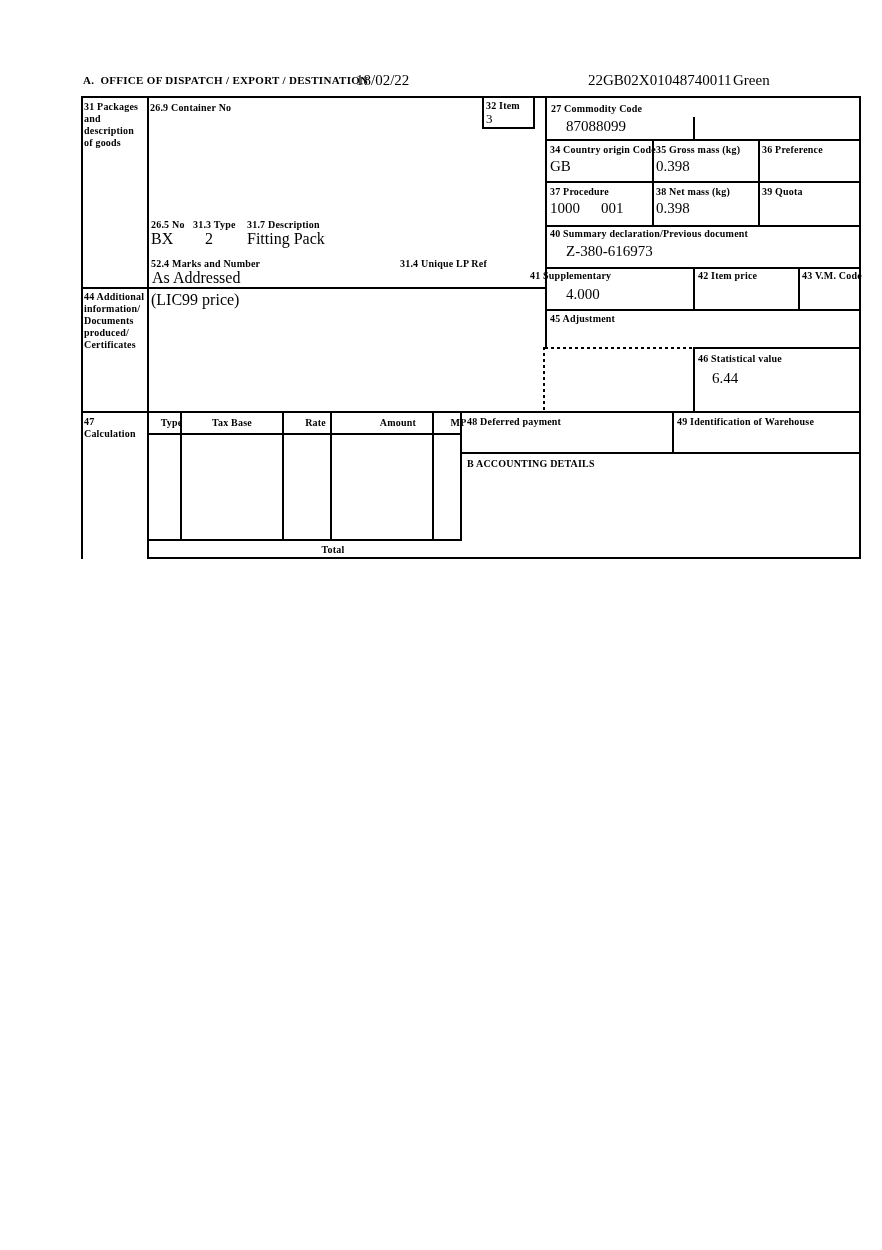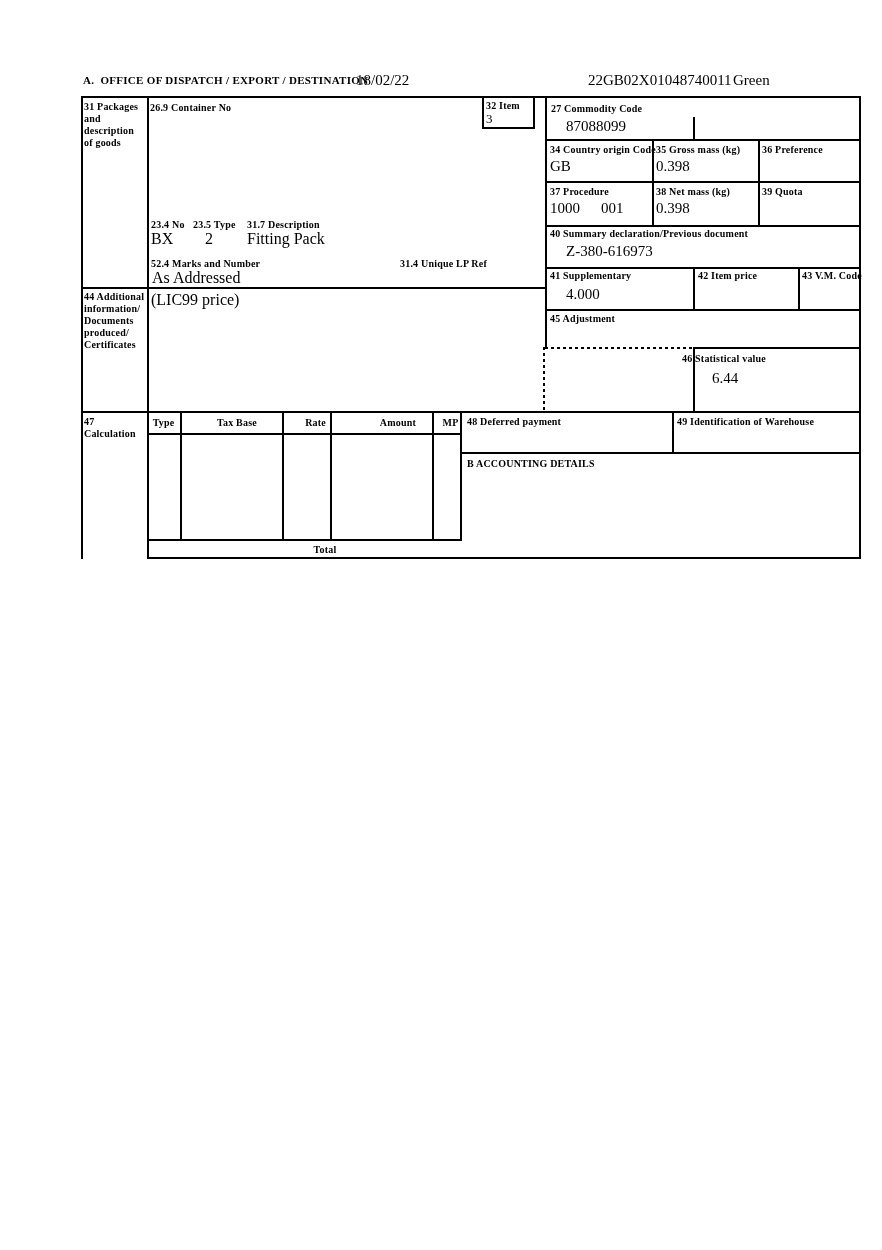--- a/index.html
+++ b/index.html
@@ -12,21 +12,21 @@
   .val13{font-size:13px;}
   .hdr{font-weight:bold;font-size:11px;letter-spacing:.3px;}
   .big{font-size:15px;}
   .wrap{white-space:normal;line-height:12px;}
   .hl{position:absolute;height:2px;background:#000;}
   .vl{position:absolute;width:2px;background:#000;}
   .hd{position:absolute;height:2px;
       background:repeating-linear-gradient(to right,#000 0 3px,transparent 3px 6px);}
   .vd{position:absolute;width:2px;
       background:repeating-linear-gradient(to bottom,#000 0 3px,transparent 3px 6px);}
-  .ctr{text-align:center;}
+  .ctr{text-align:center;margin-left:8px;}
   .rt{text-align:right;}
 </style>
 </head>
 <body>
 
 <div class="page">
 
   <div class="t hdr" style="left:83px;top:74px">A.  OFFICE OF DISPATCH / EXPORT / DESTINATION</div>
   <div class="t big" style="left:356px;top:72px">18/02/22</div>
   <div class="t big" style="left:588px;top:72px">22GB02X01048740011</div>
@@ -85,50 +85,50 @@
   <div class="t val" style="left:656px;top:158px">0.398</div>
   <div class="t lbl" style="left:762px;top:144px">36 Preference</div>
 
   <div class="t lbl" style="left:550px;top:186px">37 Procedure</div>
   <div class="t val" style="left:550px;top:200px">1000</div>
   <div class="t val" style="left:601px;top:200px">001</div>
   <div class="t lbl" style="left:656px;top:186px">38 Net mass (kg)</div>
   <div class="t val" style="left:656px;top:200px">0.398</div>
   <div class="t lbl" style="left:762px;top:186px">39 Quota</div>
 
-  <div class="t lbl" style="left:151px;top:219px">23.4 No</div>
-  <div class="t lbl" style="left:193px;top:219px">23.5 Type</div>
+  <div class="t lbl" style="left:151px;top:219px">26.5 No</div>
+  <div class="t lbl" style="left:193px;top:219px">31.3 Type</div>
   <div class="t lbl" style="left:247px;top:219px">31.7 Description</div>
   <div class="t val16" style="left:151px;top:230px">BX</div>
   <div class="t val16" style="left:205px;top:230px">2</div>
   <div class="t val16" style="left:247px;top:230px">Fitting Pack</div>
 
   <div class="t lbl" style="left:151px;top:258px">52.4 Marks and Number</div>
   <div class="t val16" style="left:152px;top:269px">As Addressed</div>
   <div class="t lbl" style="left:400px;top:258px">31.4 Unique LP Ref</div>
 
   <div class="t lbl" style="left:550px;top:228px">40 Summary declaration/Previous document</div>
   <div class="t val" style="left:566px;top:243px">Z-380-616973</div>
 
-  <div class="t lbl" style="left:550px;top:270px">41 Supplementary</div>
+  <div class="t lbl" style="left:530px;top:270px">41 Supplementary</div>
   <div class="t val" style="left:566px;top:286px">4.000</div>
   <div class="t lbl" style="left:698px;top:270px">42 Item price</div>
   <div class="t lbl" style="left:802px;top:270px">43 V.M. Code</div>
 
   <div class="t lbl" style="left:550px;top:313px">45 Adjustment</div>
 
-  <div class="t lbl" style="left:682px;top:353px">46 Statistical value</div>
+  <div class="t lbl" style="left:698px;top:353px">46 Statistical value</div>
   <div class="t val" style="left:712px;top:370px">6.44</div>
 
   <div class="t lbl wrap" style="left:84px;top:291px;width:62px">44 Additional information/ Documents produced/ Certificates</div>
   <div class="t val16" style="left:151px;top:291px">(LIC99 price)</div>
 
   <div class="t lbl wrap" style="left:84px;top:416px;width:62px">47 Calculation</div>
   <div class="t lbl ctr" style="left:147px;top:417px;width:33px">Type</div>
-  <div class="t lbl ctr" style="left:185px;top:417px;width:104px">Tax Base</div>
+  <div class="t lbl ctr" style="left:172px;top:417px;width:104px">Tax Base</div>
   <div class="t lbl rt" style="left:282px;top:417px;width:44px">Rate</div>
   <div class="t lbl rt" style="left:330px;top:417px;width:86px">Amount</div>
   <div class="t lbl ctr" style="left:432px;top:417px;width:37px">MP</div>
   <div class="t lbl ctr" style="left:280px;top:544px;width:90px">Total</div>
 
   <div class="t lbl" style="left:467px;top:416px">48 Deferred payment</div>
   <div class="t lbl" style="left:677px;top:416px">49 Identification of Warehouse</div>
   <div class="t lbl" style="left:467px;top:458px">B ACCOUNTING DETAILS</div>
 
 </div>

